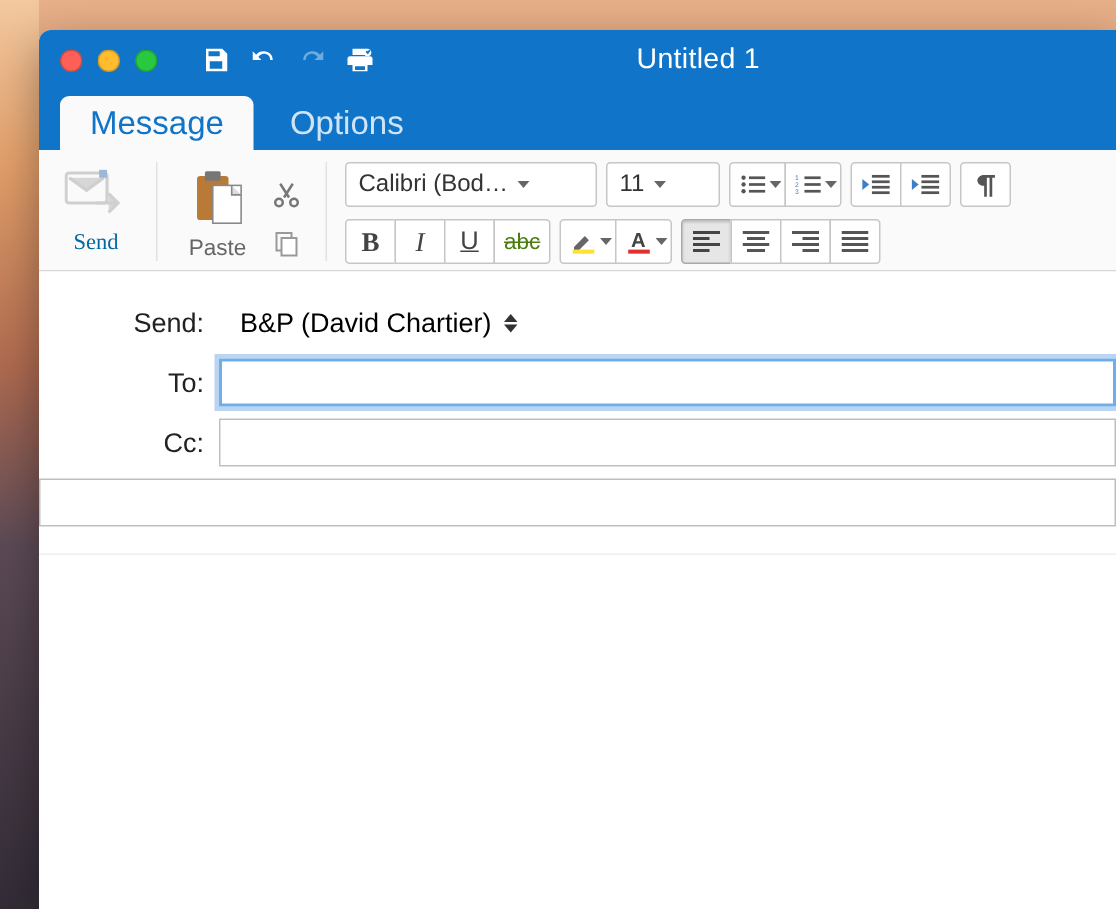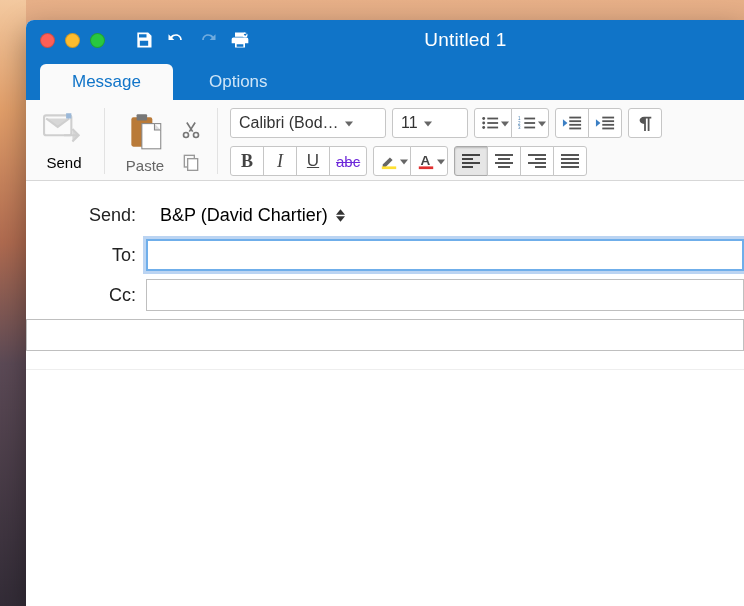--- a/index.html
+++ b/index.html
@@ -31,35 +31,35 @@
   .dot.green { background: #28c840; }
   .tb-icon { width: 22px; height: 22px; display: inline-flex; align-items:center; justify-content:center; }
   .tb-icon svg { width: 20px; height: 20px; fill: #fff; }
   .tb-icon.disabled svg { opacity: 0.4; }
   .title { flex: 1; text-align: center; font-size: 19px; font-weight: 400; color: #fff; letter-spacing: 0.2px; padding-right: 60px;}
   
   .tabs {
     height: 40px; background: #1074c8; display: flex; align-items: flex-end; padding-left: 14px; gap: 4px;
   }
   .tab {
-    height: 36px; padding: 0 32px; display:flex; align-items:center;
-    font-size: 17px; color: #cfe5f7; border-top-left-radius: 6px; border-top-right-radius: 6px;
+    height: 36px; padding: 0 20px; display:flex; align-items:center;
+    font-size: 22px; color: #cfe5f7; border-top-left-radius: 6px; border-top-right-radius: 6px;
     cursor: default;
   }
   .tab.active { background: #fafafa; color: #1074c8; }
   
   .toolbar {
     background: #fafafa; border-bottom: 1px solid #d7d7d7;
     padding: 6px 10px 4px 10px;
     display: flex; align-items: stretch; gap: 10px;
   }
   .tool-group { display:flex; flex-direction:column; align-items:center; justify-content:flex-start; padding: 2px 6px; }
   .tool-icon-lg { width:44px; height:42px; display:flex; align-items:center; justify-content:center; }
   .tool-label { font-size: 15px; color: #666; margin-top: 4px; }
-  .tool-label.disabled { color: #000000; }
+  .tool-label.disabled { color: #0369a1; font-family: Liberation Serif, serif; }
   .divider { width:1px; background:#e2e2e2; margin: 2px 2px; }
   .paste-small { display:flex; flex-direction:column; gap:4px; margin-left:4px; justify-content:center; }
   .mini-btn { width:28px; height:28px; border:1px solid transparent; display:flex; align-items:center; justify-content:center; border-radius:3px; }
   
   .fmt-area { display:flex; flex-direction:column; gap:8px; padding-top:2px; }
   .fmt-row { display:flex; gap:6px; align-items:center; }
   .select { height:30px; border:1px solid #c6c6c6; background:#fff; display:flex; align-items:center; padding:0 8px; font-size:16px; color:#333; border-radius:3px; }
   .select .caret { margin-left:6px; }
   .btn { height:30px; min-width:34px; border:1px solid #c6c6c6; background:#fff; display:flex; align-items:center; justify-content:center; border-radius:3px; padding:0 6px; }
   .btn .caret { margin-left:2px; }
@@ -80,21 +80,21 @@
   .updown svg { width:9px; height:6px; fill:#333; }
   input.text {
     width: 100%; height: 32px; border:1px solid #bfbfbf; padding: 0 8px; font-size:16px; outline:none;
   }
   input.text.focused { border:2px solid #6faeea; box-shadow: 0 0 0 3px rgba(120,170,230,0.5); }
   .body-area { flex:1; background:#fff; border-top: 1px solid #eee; }
   .send-svg path { fill:#d7d7d7; }
   .bold-b { font-family: Georgia, 'Times New Roman', serif; font-weight:700; font-size:18px; color:#444;}
   .italic-i { font-family: Georgia, serif; font-style:italic; font-size:18px; color:#444; }
   .under-u { font-family: Arial; font-size:17px; text-decoration: underline; color:#444; }
-  .strike { font-size:15px; text-decoration: line-through; color:#6d28d9; }
+  .strike { font-size:15px; text-decoration: line-through; color:#4d7c0f; }
 </style>
 </head>
 <body>
 
 <div class="desktop-strip"></div>
 
 <div class="window">
 
   <div class="titlebar">
     <div class="traffic">
@@ -174,21 +174,21 @@
               <rect x="8" y="8" width="12" height="14" fill="#fff" stroke="#999" stroke-width="1.6"></rect>
             </svg>
         </div>
       </div>
     </div>
 
     <div class="divider"></div>
 
     <div class="fmt-area">
       <div class="fmt-row">
-        <div class="select" style="width:156px;">
+        <div class="select" style="width:168px;">
           <span>Calibri (Bod…</span>
           <span class="caret"><svg class="caret-svg" viewBox="0 0 10 6">
                 <path d="M0 0l5 6 5-6z" fill="#666"></path>
               </svg></span>
         </div>
         <div class="select" style="width:76px;">
           <span>11</span>
           <span class="caret"><svg class="caret-svg" viewBox="0 0 10 6">
                 <path d="M0 0l5 6 5-6z" fill="#666"></path>
               </svg></span>

